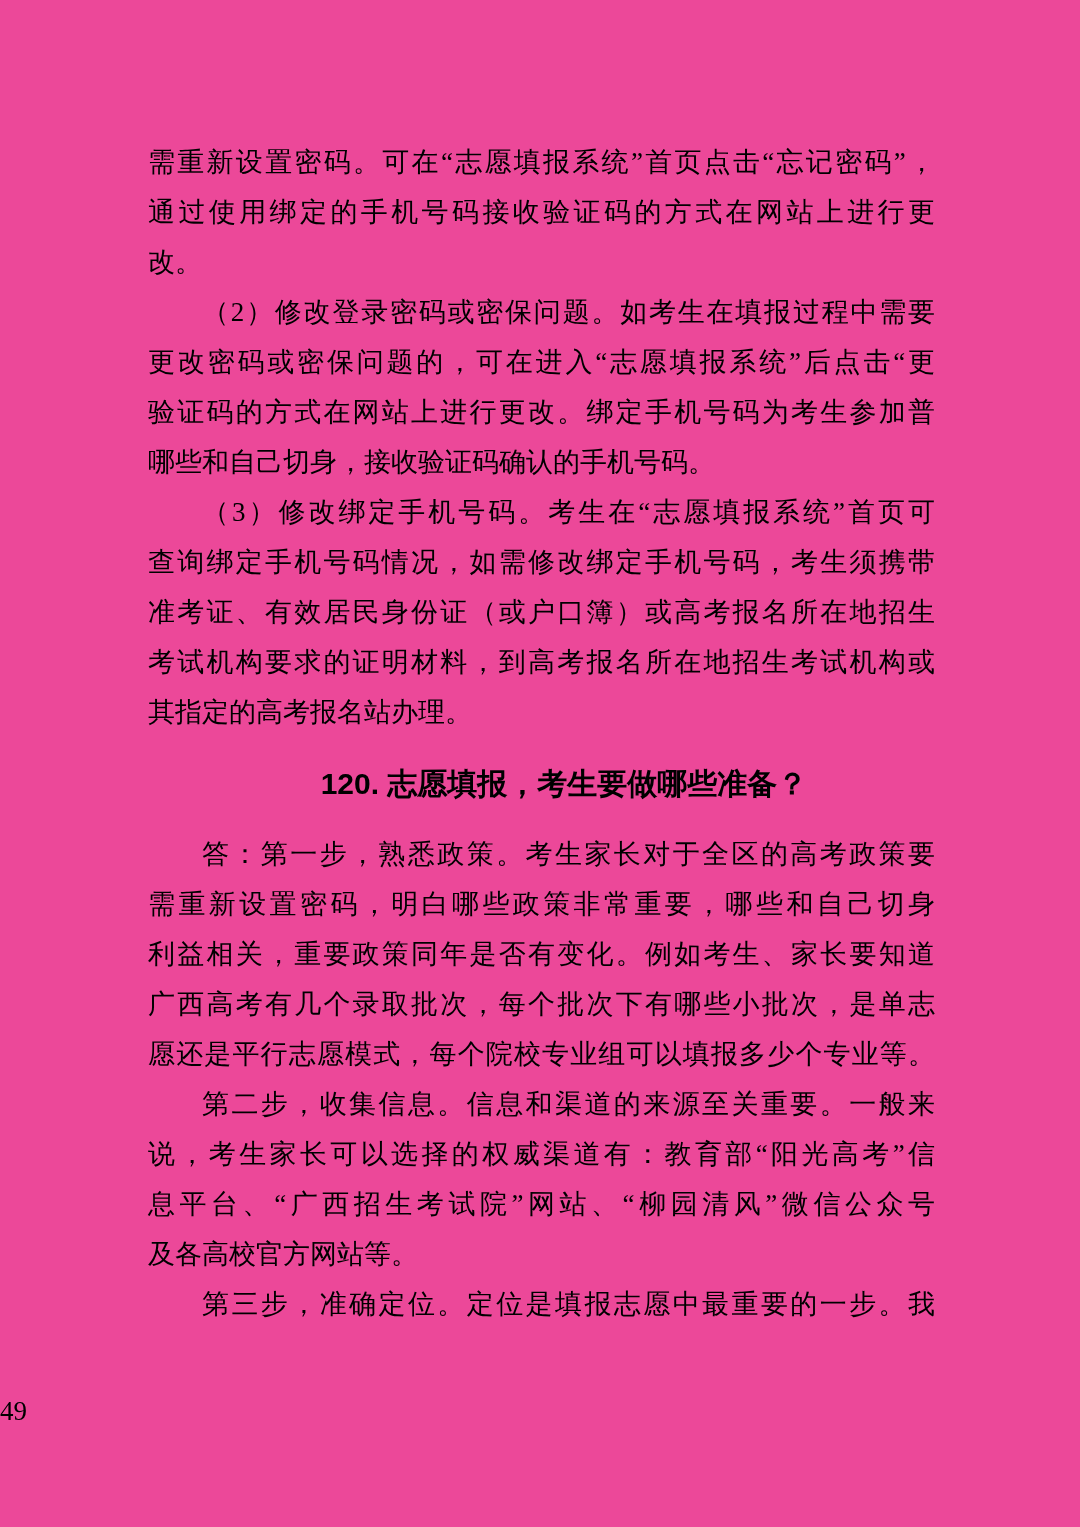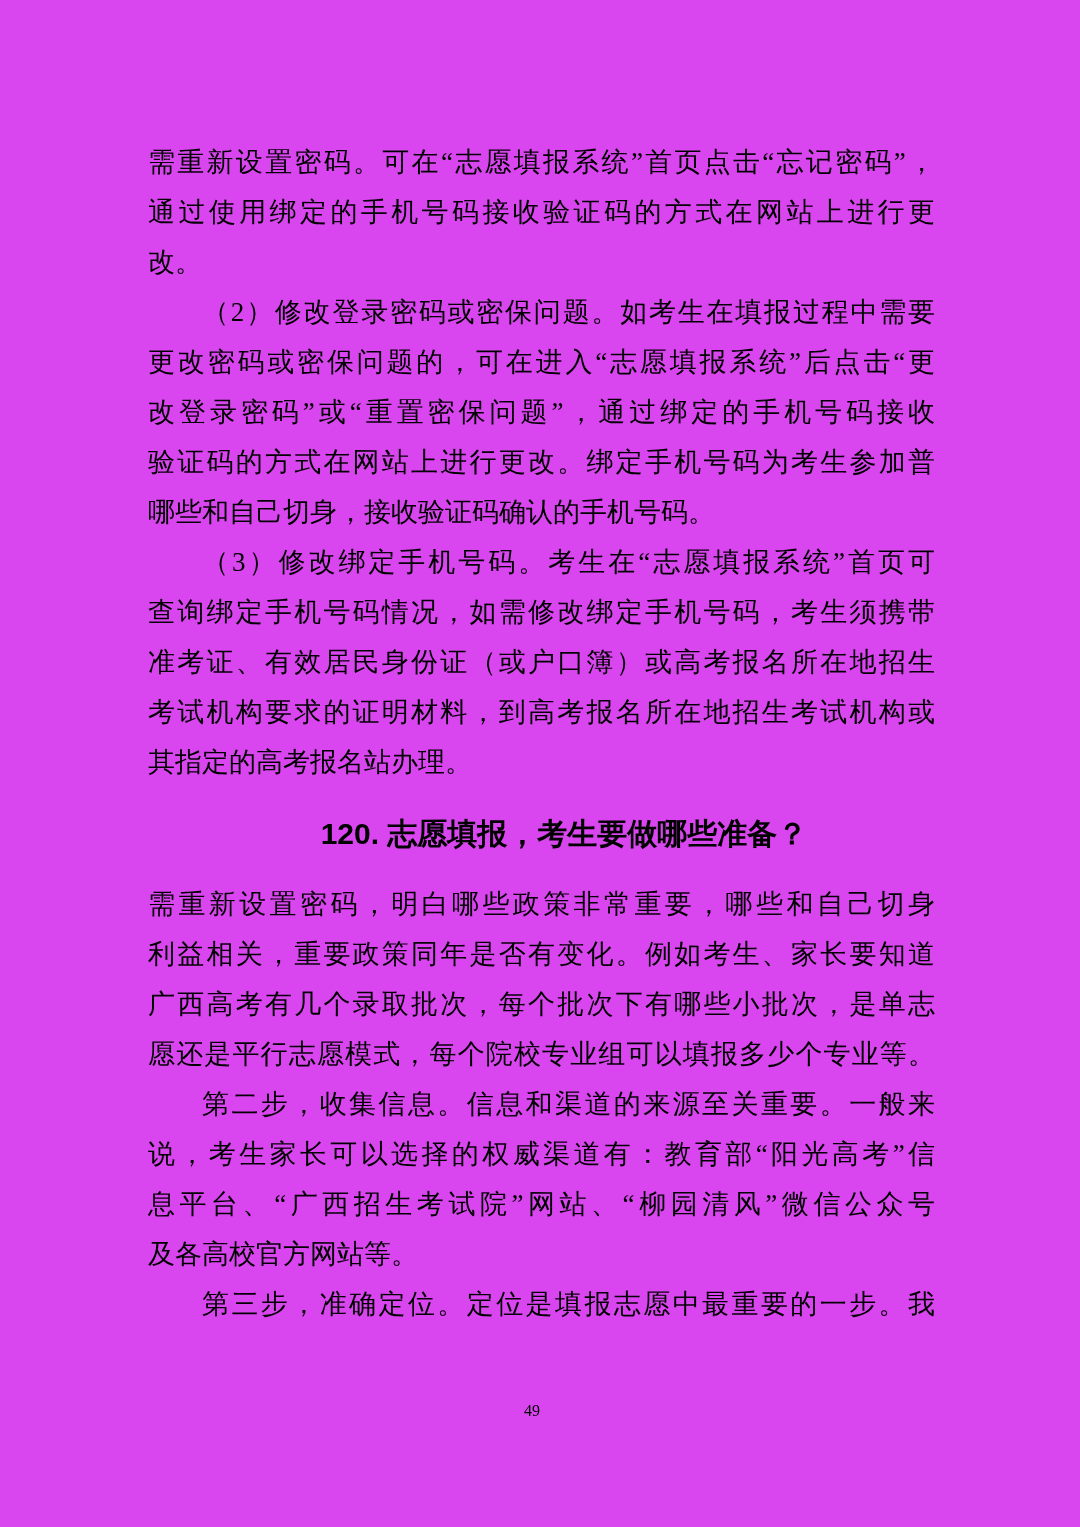--- a/index.html
+++ b/index.html
@@ -5,21 +5,21 @@
   html, body {
     margin: 0;
     padding: 0;
     background: #e8e8e8;
   }
   .page {
     position: relative;
     width: 1080px;
     height: 1527px;
     margin: 0 auto;
-    background: #d946ef;
+    background: #ec4899;
     overflow: hidden;
     color: #000000;
     font-family: "Liberation Serif", serif;
     text-decoration: underline;
   }
   .content {
     position: absolute;
     left: 148px;
     top: 137px;
     width: 787px;
@@ -50,53 +50,52 @@
     margin: 22px 0 20px 0;
     padding-left: 45px;
     color: #000000;
     text-align: center;
   }
   .footer {
     position: absolute;
     left: 0;
     right: 16px;
     top: 1396px;
-    text-align: center;
-    font-size: 16px;
+    font-size: 27px;
     line-height: 30px;
     font-family: "Liberation Serif", serif;
     color: #000000;
   }
 </style>
 </head>
 <body>
 
 <div class="page">
   <div class="content" id="doc-content">
       <div class="para">
         <div class="line">需重新设置密码。可在“志愿填报系统”首页点击“忘记密码”，</div>
         <div class="line">通过使用绑定的手机号码接收验证码的方式在网站上进行更</div>
         <div class="line final">改。</div>
       </div>
       <div class="para">
         <div class="line first">（2）修改登录密码或密保问题。如考生在填报过程中需要</div>
         <div class="line">更改密码或密保问题的，可在进入“志愿填报系统”后点击“更</div>
-        <div class="line">改登录密码”或“重置密保问题”，通过绑定的手机号码接收</div>
         <div class="line">验证码的方式在网站上进行更改。绑定手机号码为考生参加普</div>
         <div class="line final">哪些和自己切身，接收验证码确认的手机号码。</div>
       </div>
       <div class="para">
         <div class="line first">（3）修改绑定手机号码。考生在“志愿填报系统”首页可</div>
         <div class="line">查询绑定手机号码情况，如需修改绑定手机号码，考生须携带</div>
         <div class="line">准考证、有效居民身份证（或户口簿）或高考报名所在地招生</div>
         <div class="line">考试机构要求的证明材料，到高考报名所在地招生考试机构或</div>
         <div class="line final">其指定的高考报名站办理。</div>
       </div>
       <h2 class="heading">120. 志愿填报，考生要做哪些准备？</h2>
       <div class="para">
+        <div class="line first">答：第一步，熟悉政策。考生家长对于全区的高考政策要</div>
         <div class="line">需重新设置密码，明白哪些政策非常重要，哪些和自己切身</div>
         <div class="line">利益相关，重要政策同年是否有变化。例如考生、家长要知道</div>
         <div class="line">广西高考有几个录取批次，每个批次下有哪些小批次，是单志</div>
         <div class="line">愿还是平行志愿模式，每个院校专业组可以填报多少个专业等。</div>
       </div>
       <div class="para">
         <div class="line first">第二步，收集信息。信息和渠道的来源至关重要。一般来</div>
         <div class="line">说，考生家长可以选择的权威渠道有：教育部“阳光高考”信</div>
         <div class="line">息平台、“广西招生考试院”网站、“柳园清风”微信公众号</div>
         <div class="line final">及各高校官方网站等。</div>

